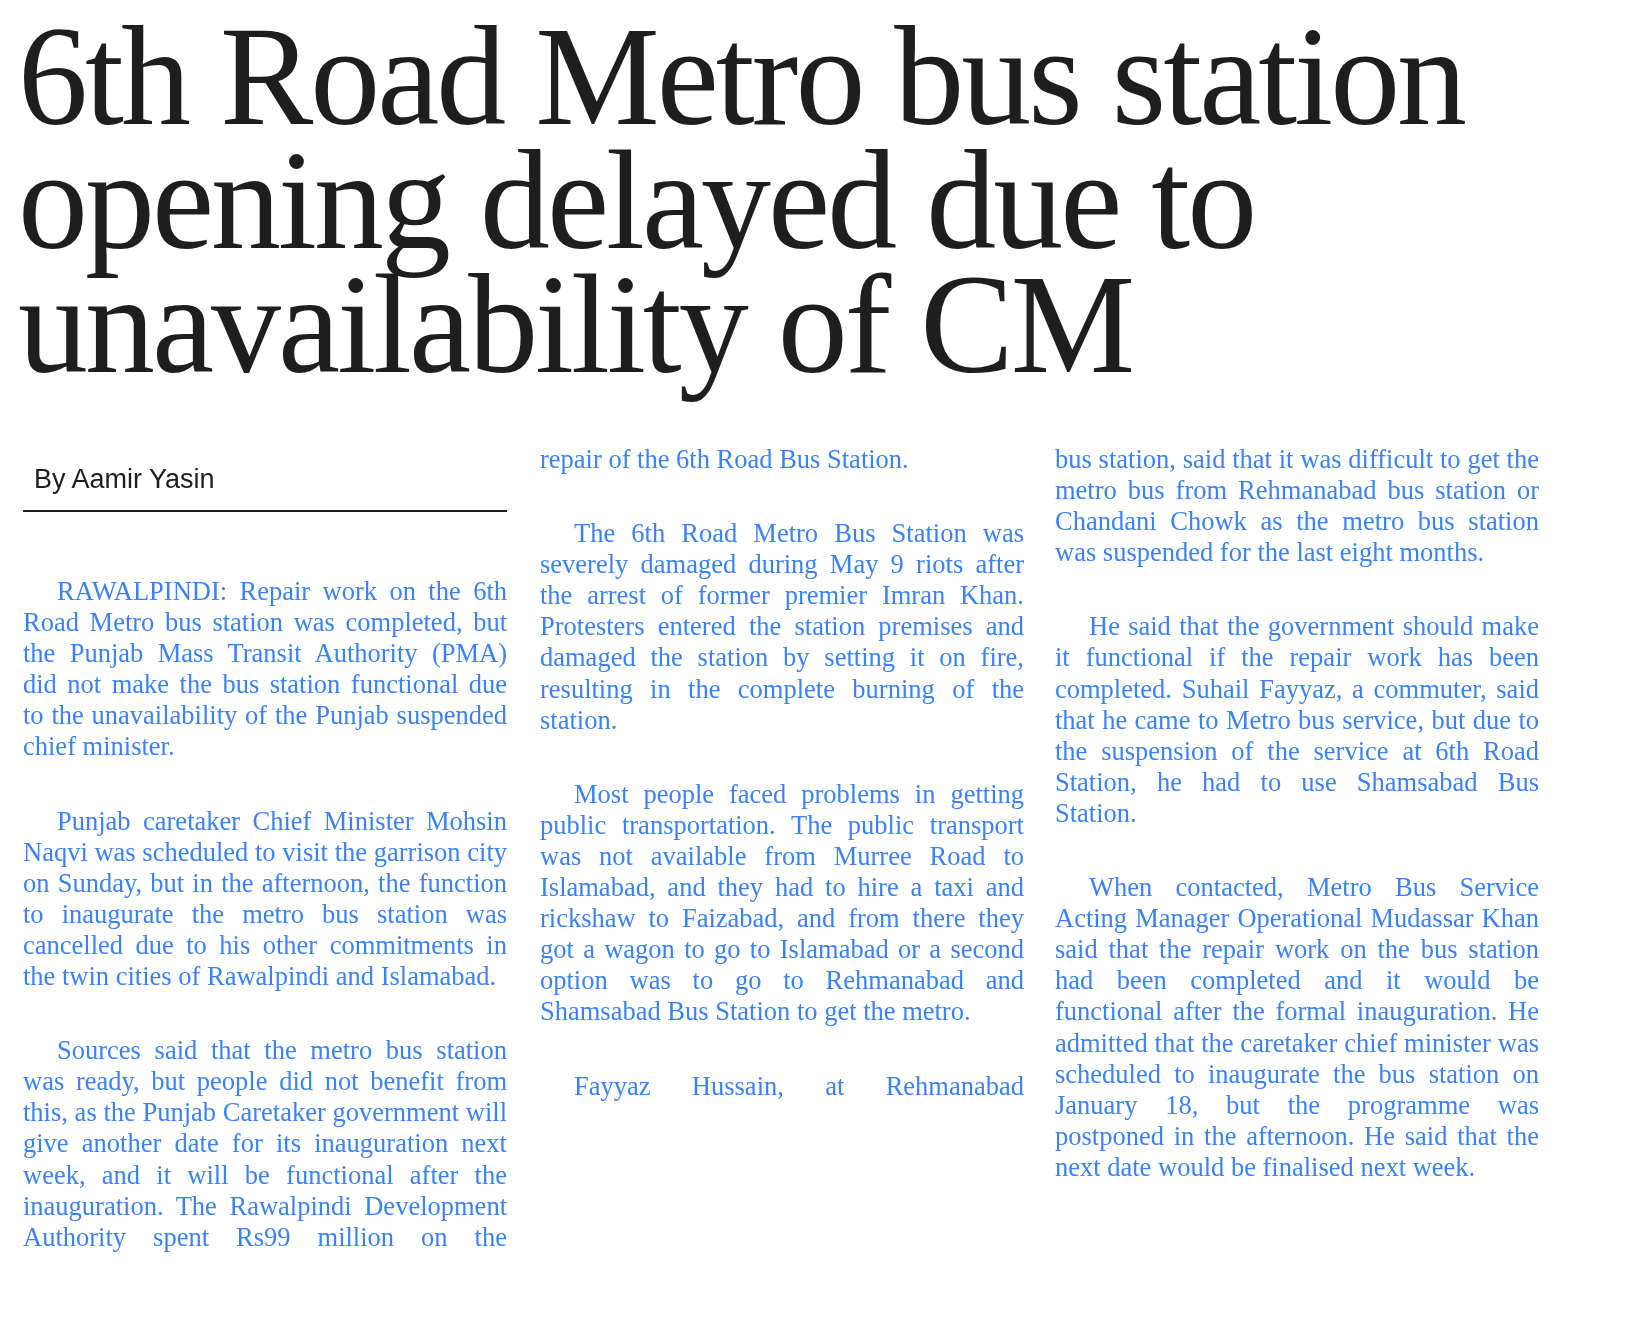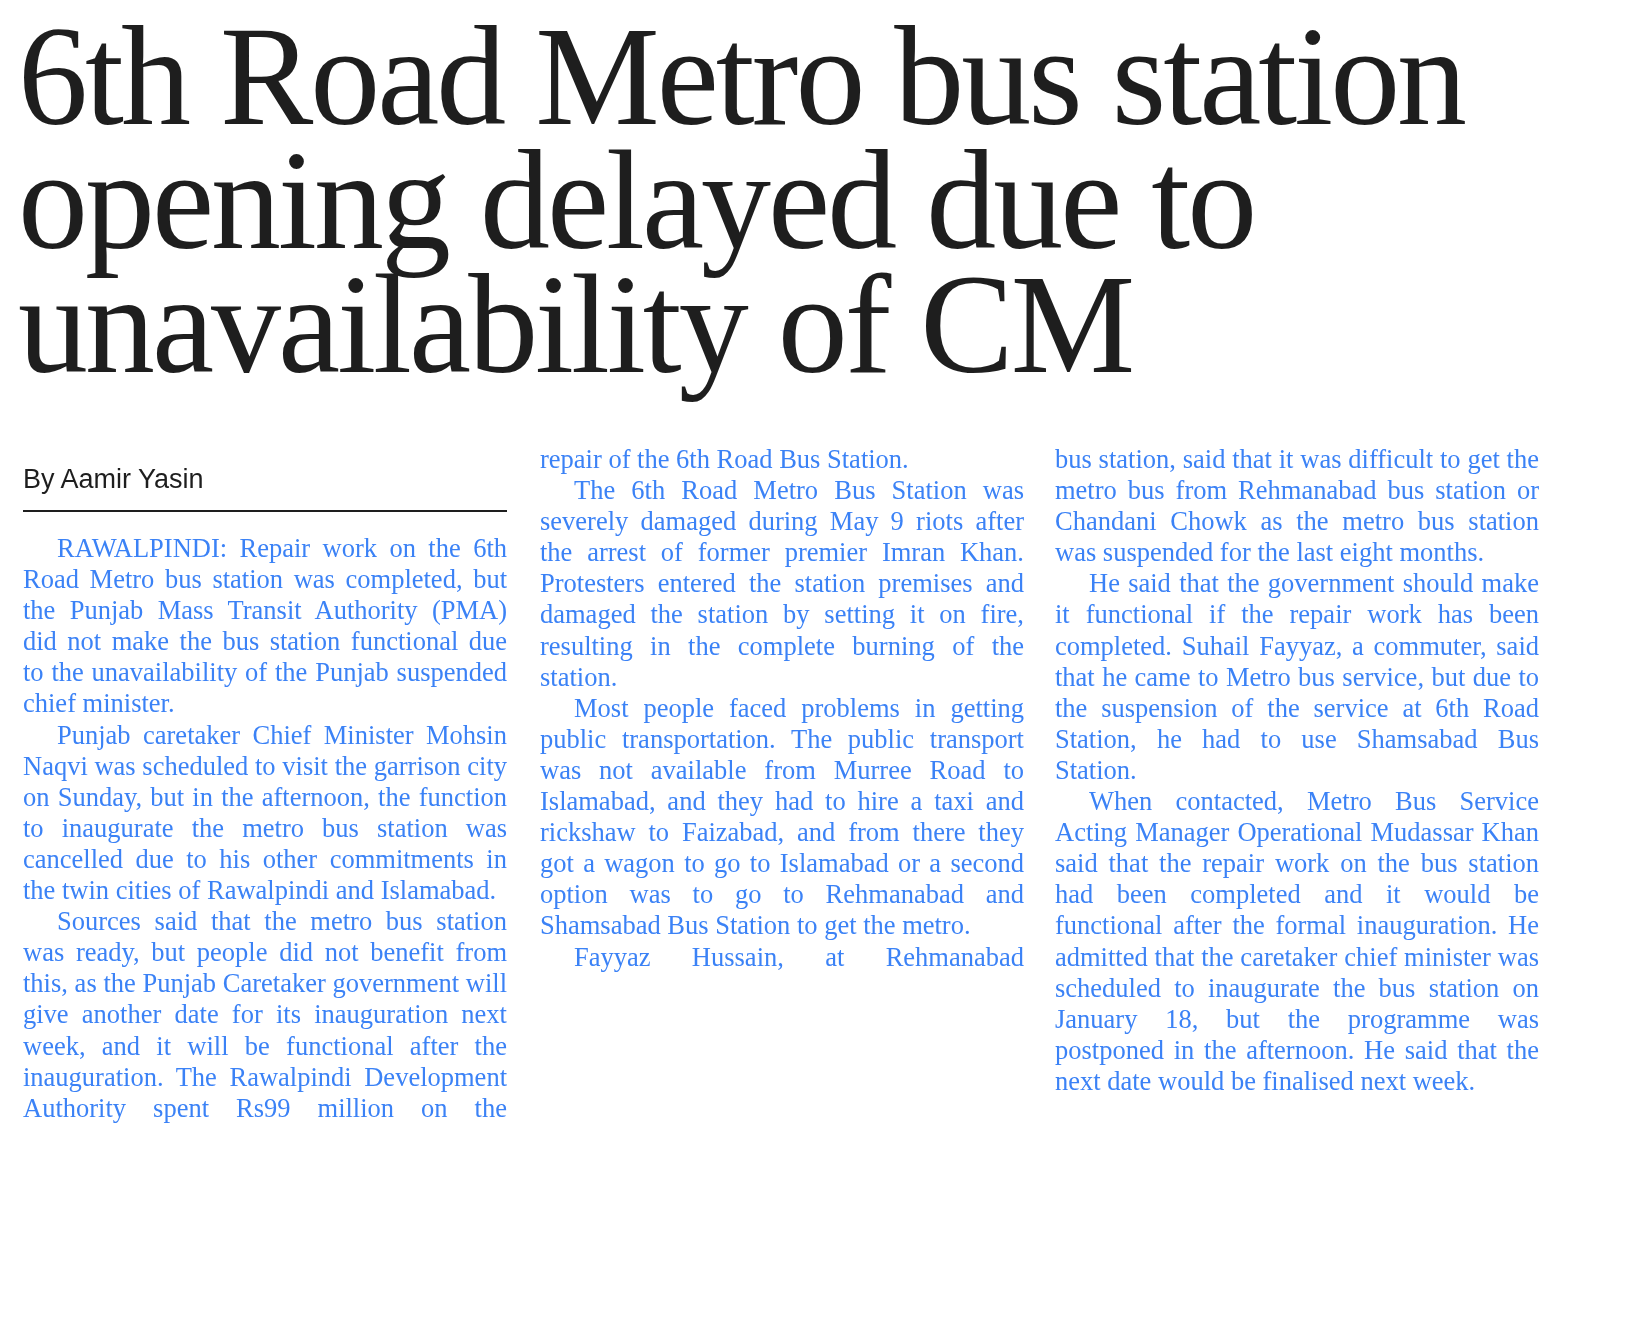--- a/index.html
+++ b/index.html
@@ -6,34 +6,34 @@
   body { width: 1648px; height: 1325px; position: relative; overflow: hidden; color: #1e1e1e; }
   .headline {
     position: absolute; left: 18px; top: 14px; width: 1620px;
     font-family: "Liberation Serif", "DejaVu Serif", serif;
     font-size: 142px; line-height: 124px; letter-spacing: -3px;
     margin: 0; font-weight: normal; color: #1e1e1e;
     transform: scaleX(0.985); transform-origin: left top;
   }
   .headline span { display: block; white-space: nowrap; }
   .byline {
-    position: absolute; left: 23px; top: 462px; width: 484px;
+    position: absolute; left: 34px; top: 462px; width: 484px;
     font-family: "Liberation Sans", "DejaVu Sans", sans-serif;
     font-size: 27px; line-height: 34px; color: #1e1e1e;
   }
   .byline-rule {
     position: absolute; left: 23px; top: 510px; width: 484px; height: 2px; background: #1e1e1e;
   }
   .col {
     position: absolute; width: 484px;
     font-family: "Liberation Serif", "DejaVu Serif", serif;
     font-size: 26.5px; line-height: 31.1px; color: #3b82f6;
   }
   .col p { margin: 0; text-align: justify; text-align-last: left; hyphens: manual; }
-  .col p.indent { text-indent: 34px; }
+  .col p.indent { text-indent: 34px; margin-top: 43px; }
   .col p.force-justify { text-align-last: justify; }
   #col1 { left: 23px; top: 533px; }
   #col2 { left: 540px; top: 444px; }
   #col3 { left: 1055px; top: 444px; }
 </style>
 </head>
 <body>
 
 <h1 class="headline">
   <span>6th Road Metro bus station</span>

